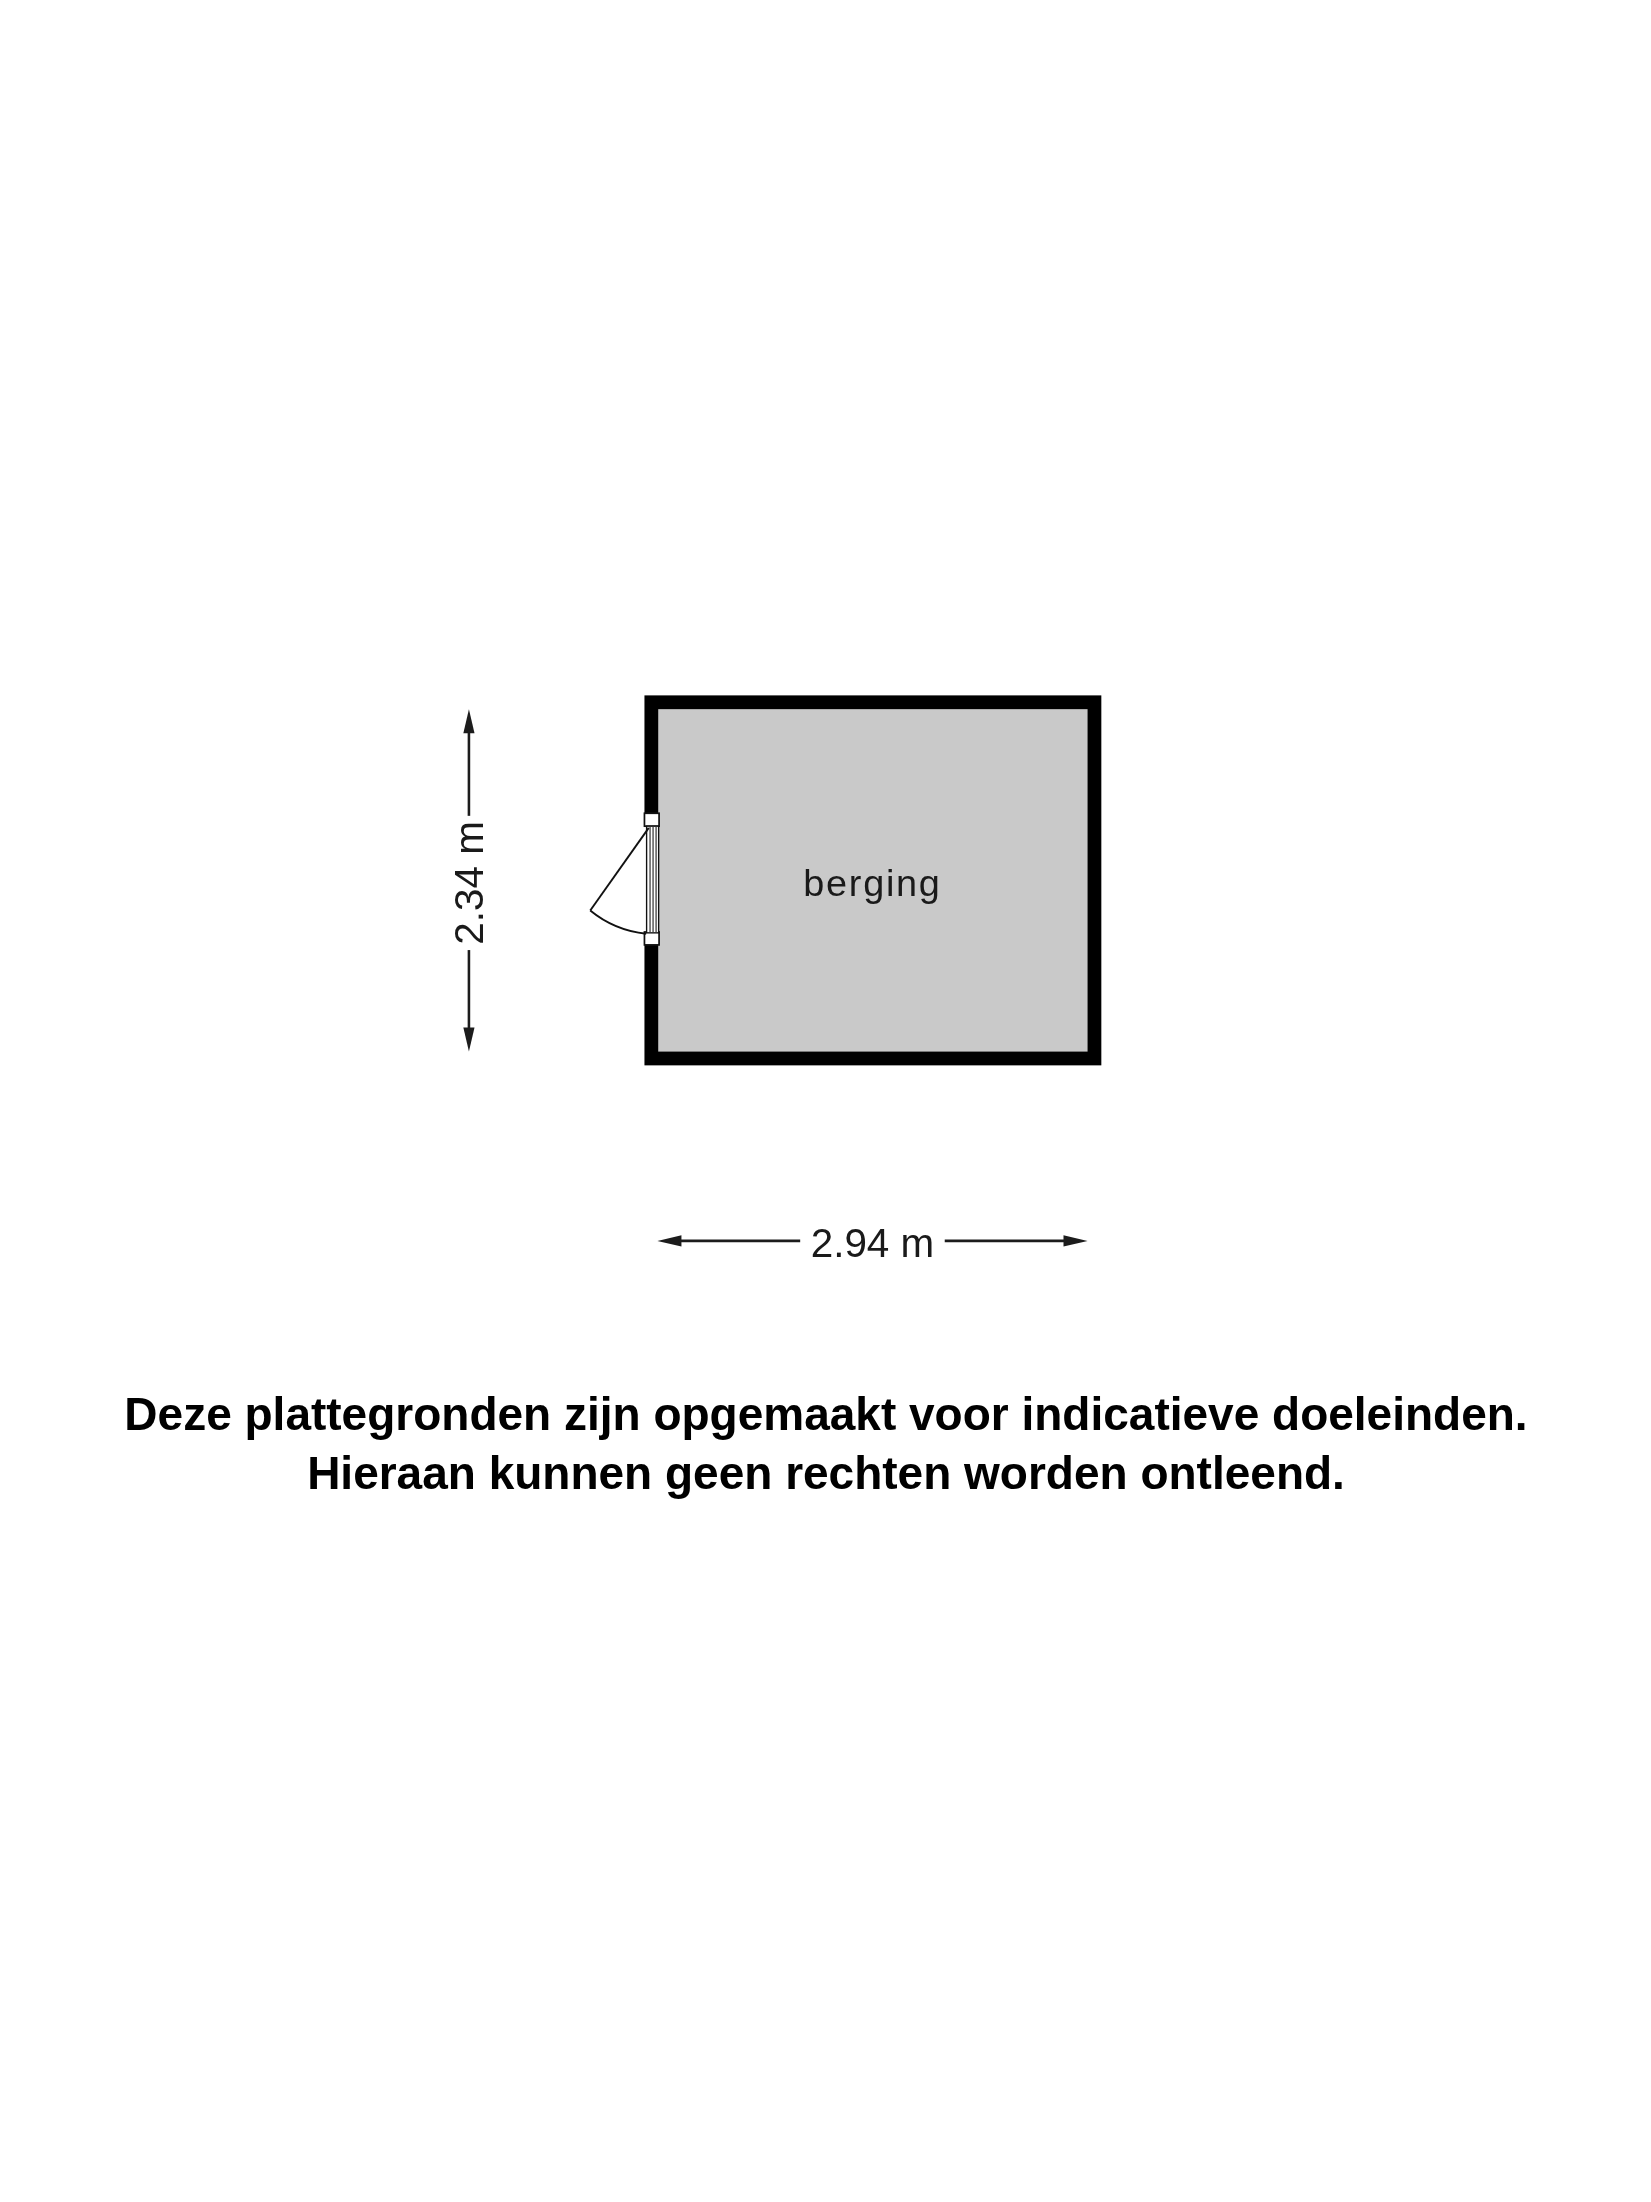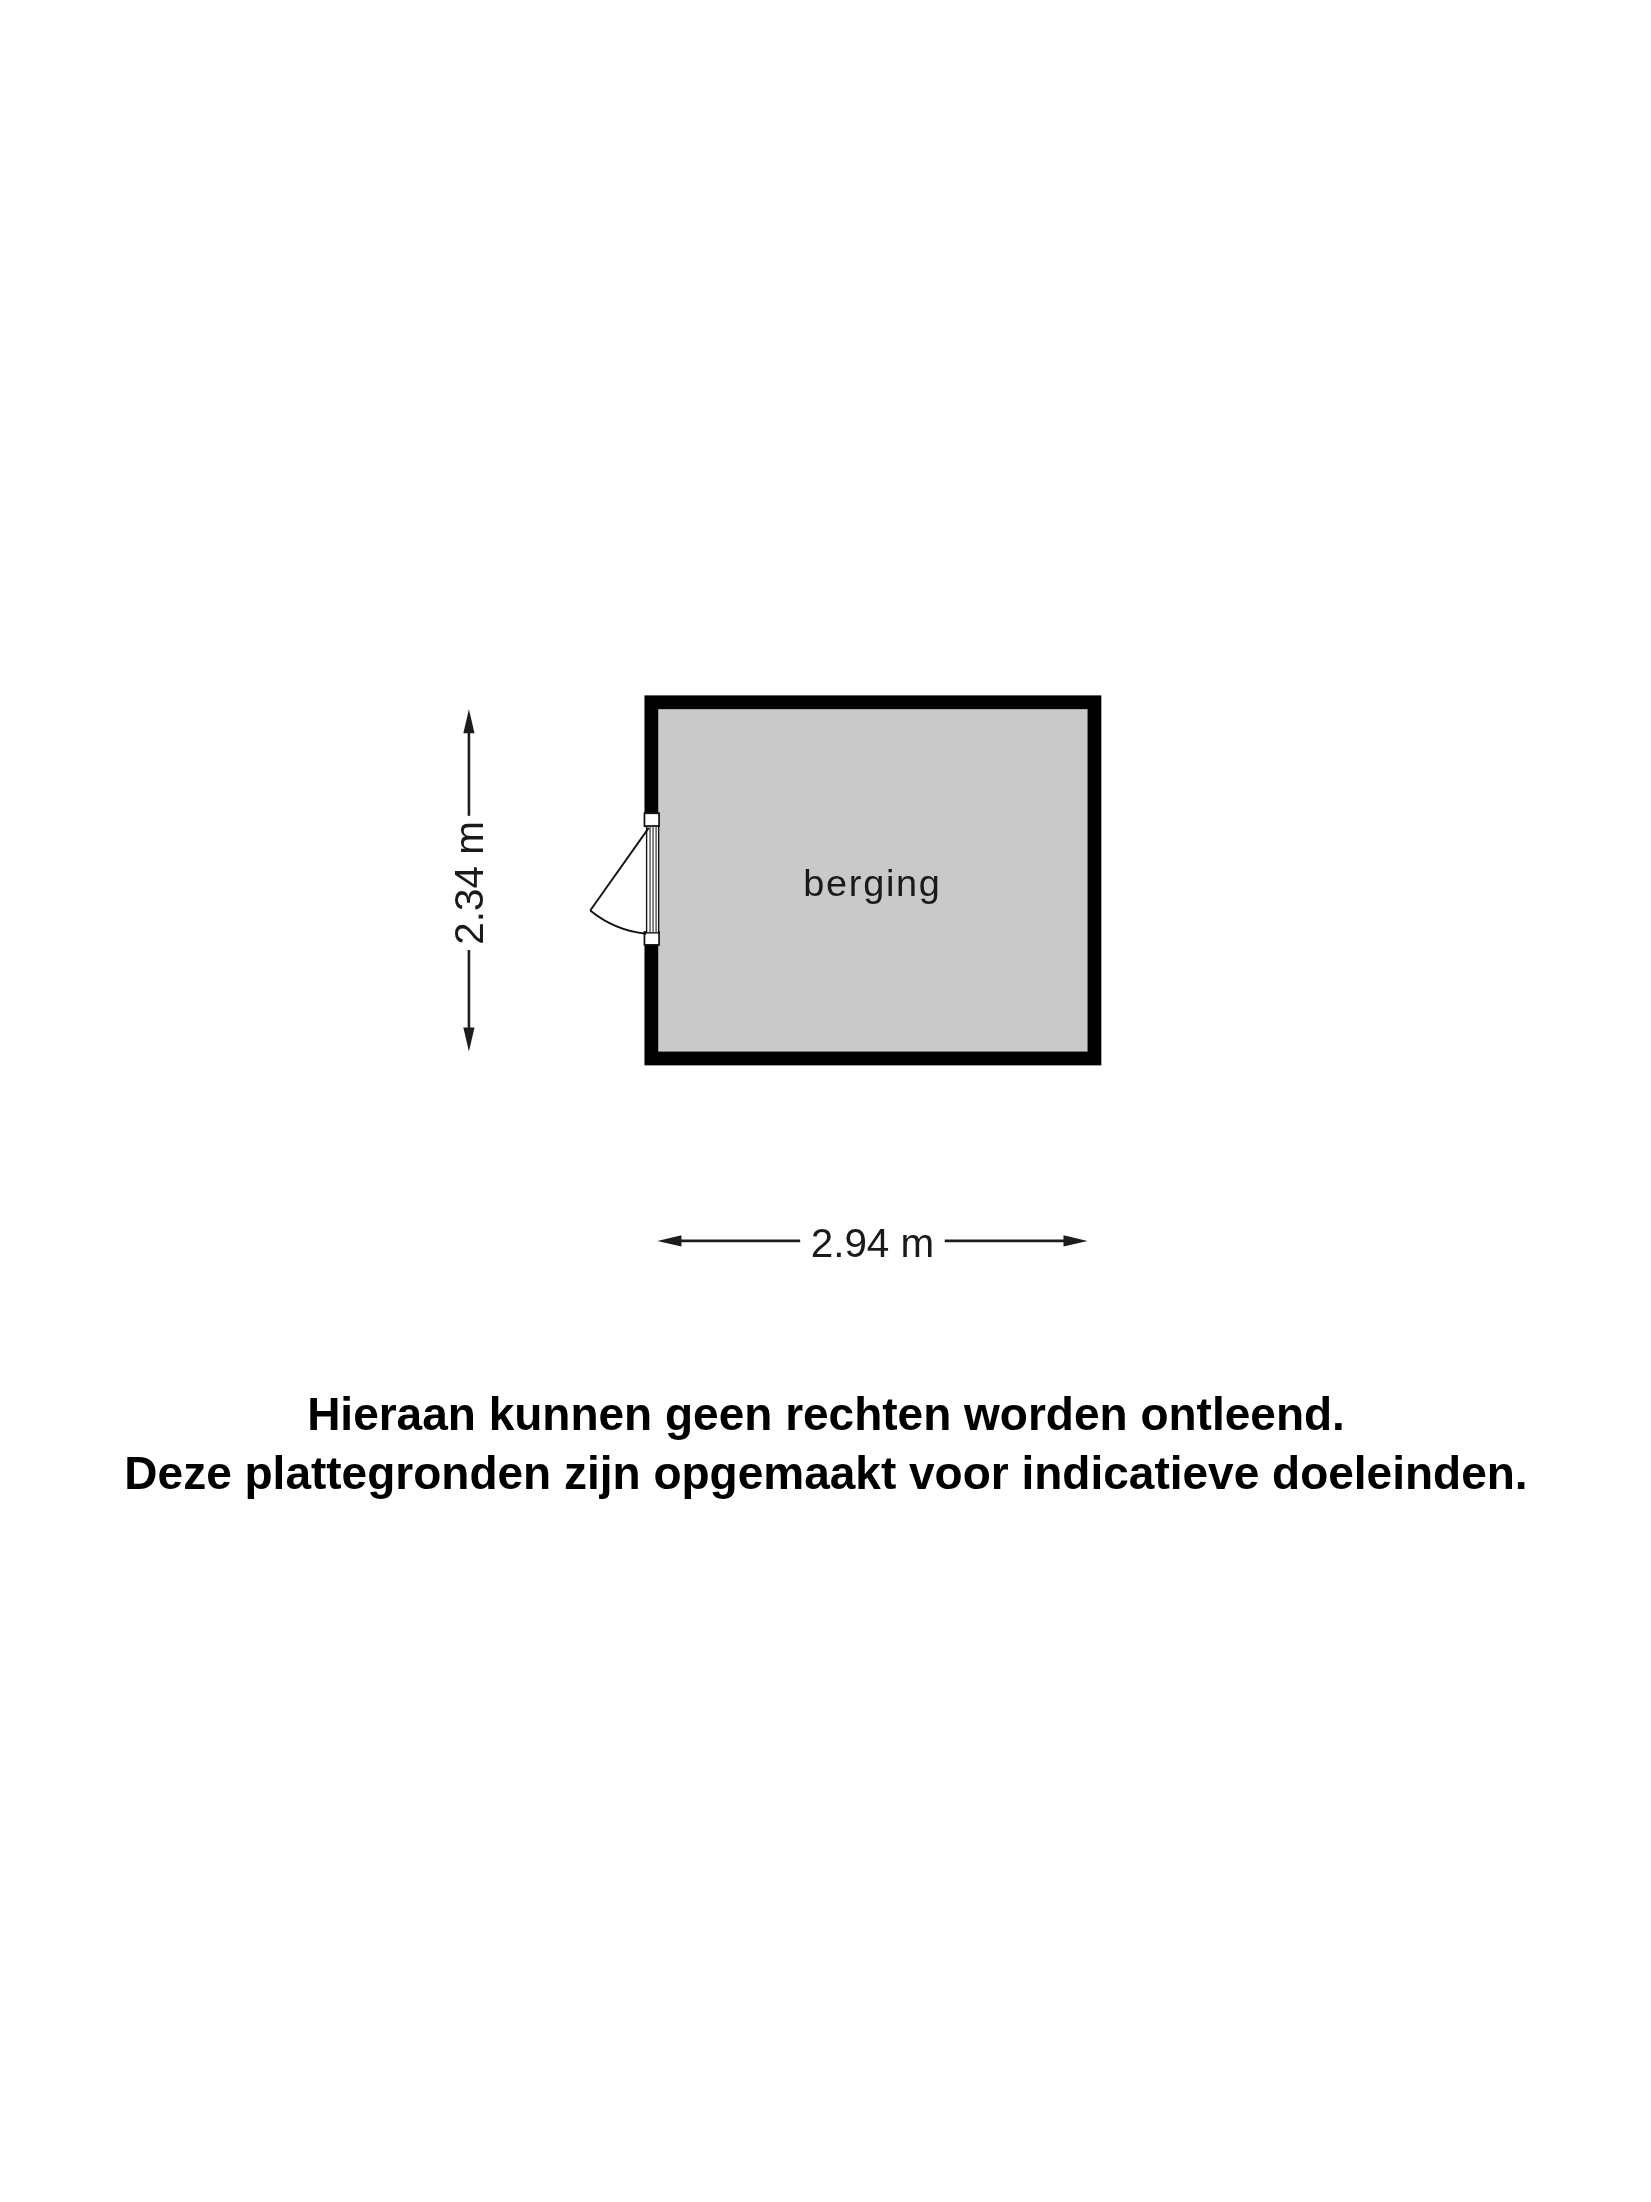--- a/index.html
+++ b/index.html
@@ -92,18 +92,18 @@
       <line class="dim-line" x1="788" y1="1442" x2="930" y2="1442"></line>
       <line class="dim-line" x1="1098" y1="1442" x2="1240" y2="1442"></line>
       <polygon class="dim-head" points="1264,1442 1236,1435.5 1236,1448.5"></polygon>
       <text class="dim-text" x="1014" y="1444" text-anchor="middle" dominant-baseline="central">2.94 m</text>
     </g>
 
     <text class="room-label-text" x="1014" y="1026" text-anchor="middle" dominant-baseline="central">berging</text>
   </svg>
 
   <div class="disclaimer">
+    <div>Deze plattegronden zijn opgemaakt voor indicatieve doeleinden.</div>
     <div>Hieraan kunnen geen rechten worden ontleend.</div>
-    <div>Deze plattegronden zijn opgemaakt voor indicatieve doeleinden.</div>
   </div>
 
 </div>
 
 
 </body></html>

